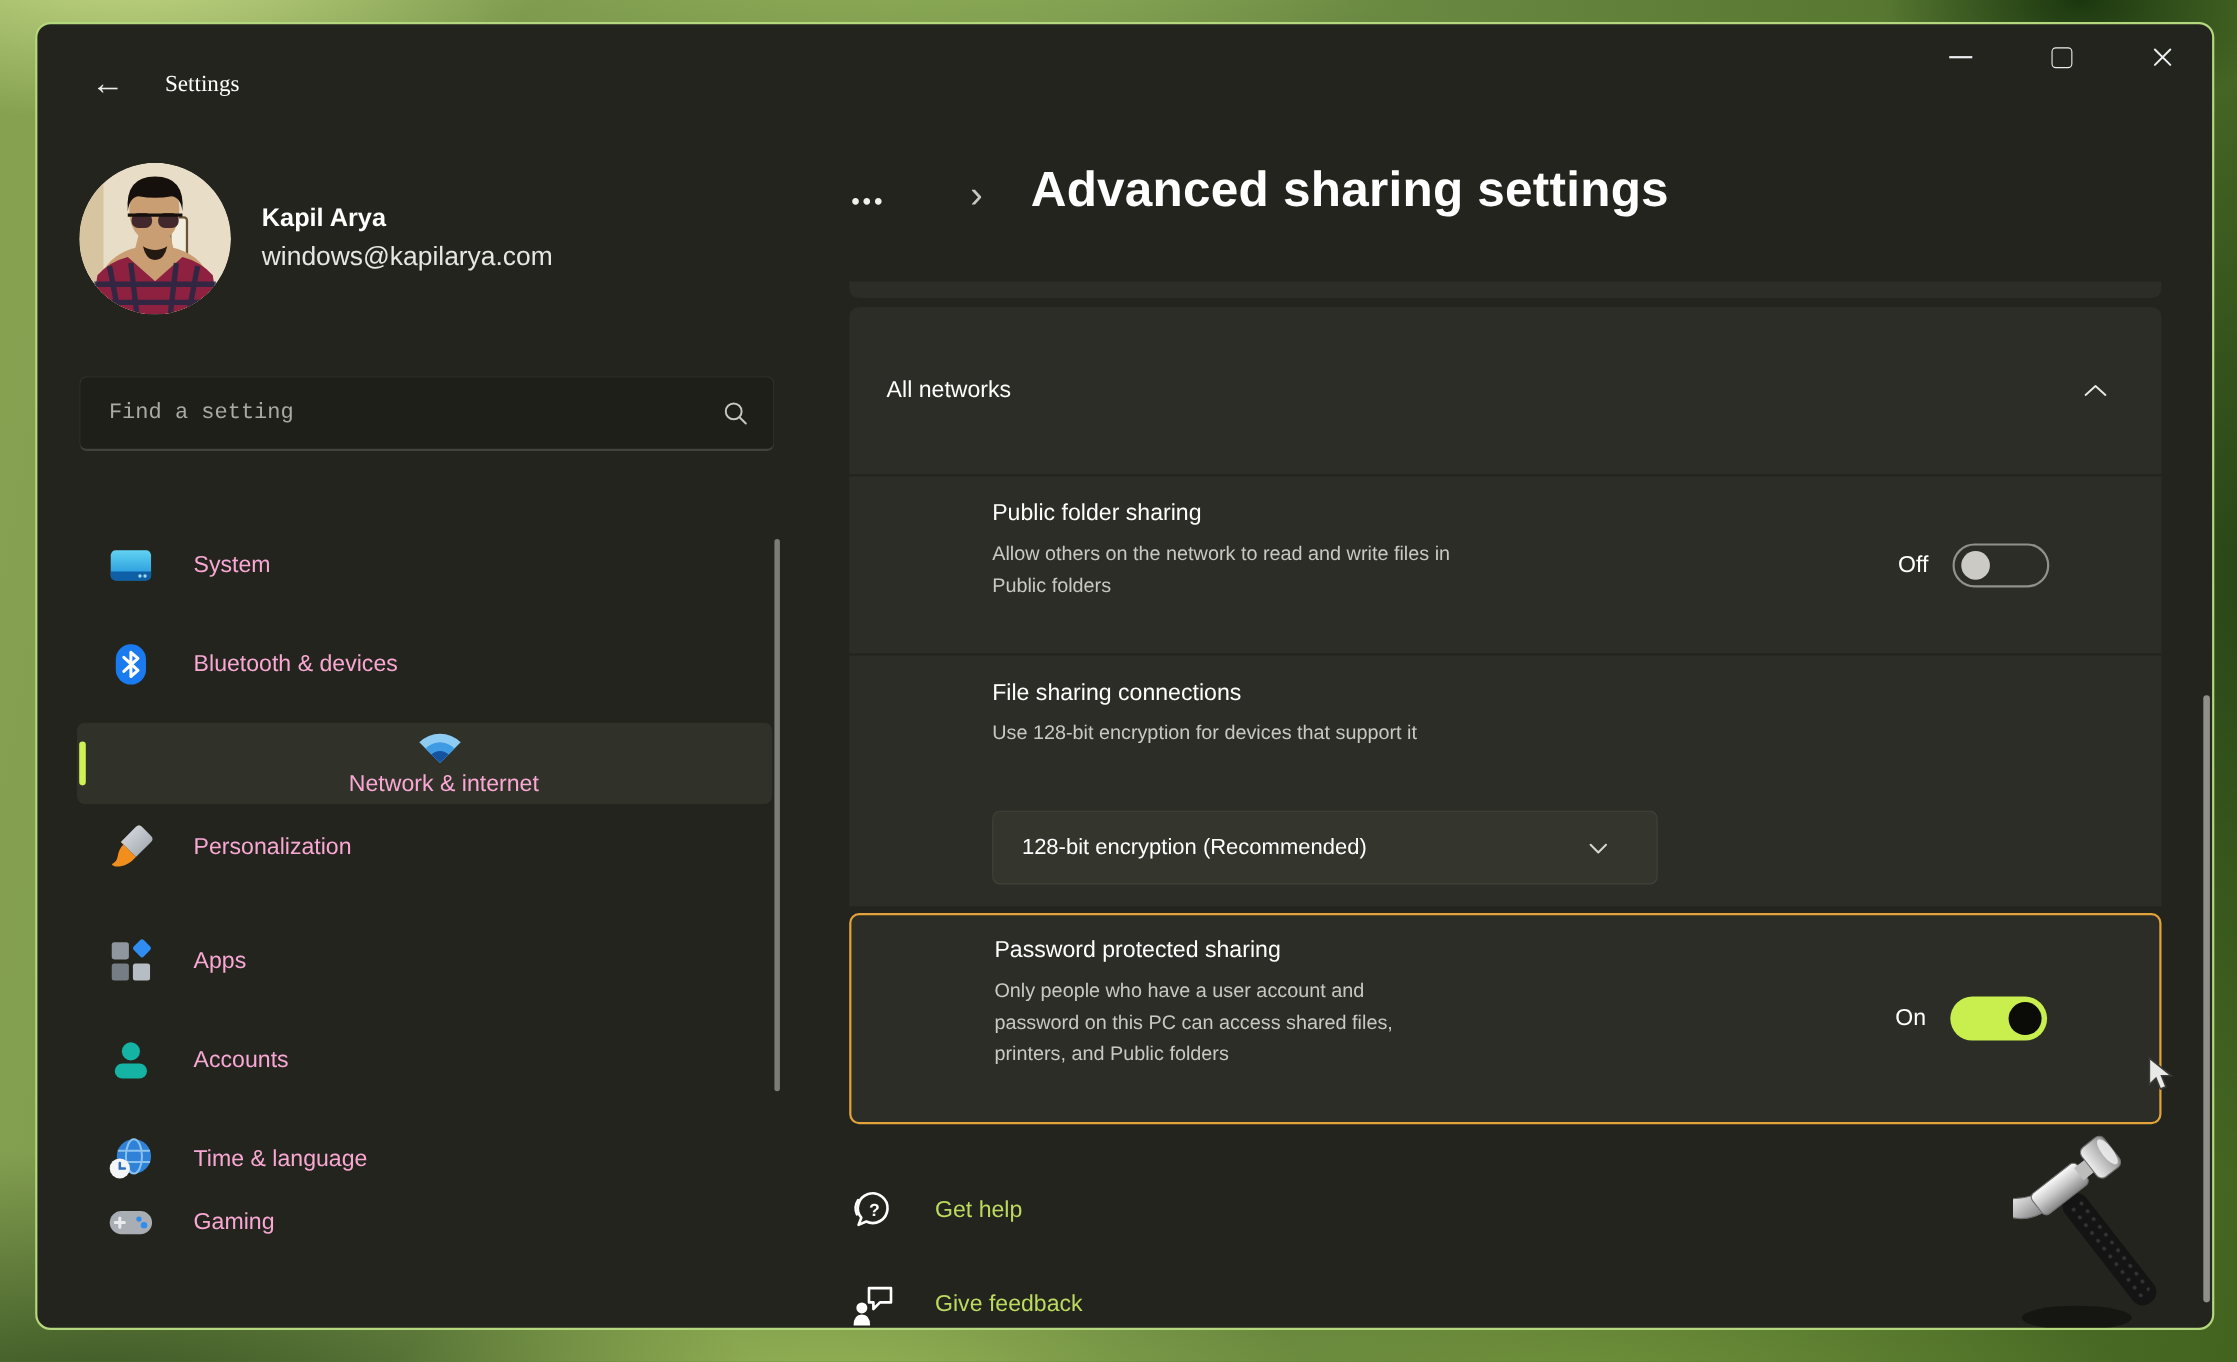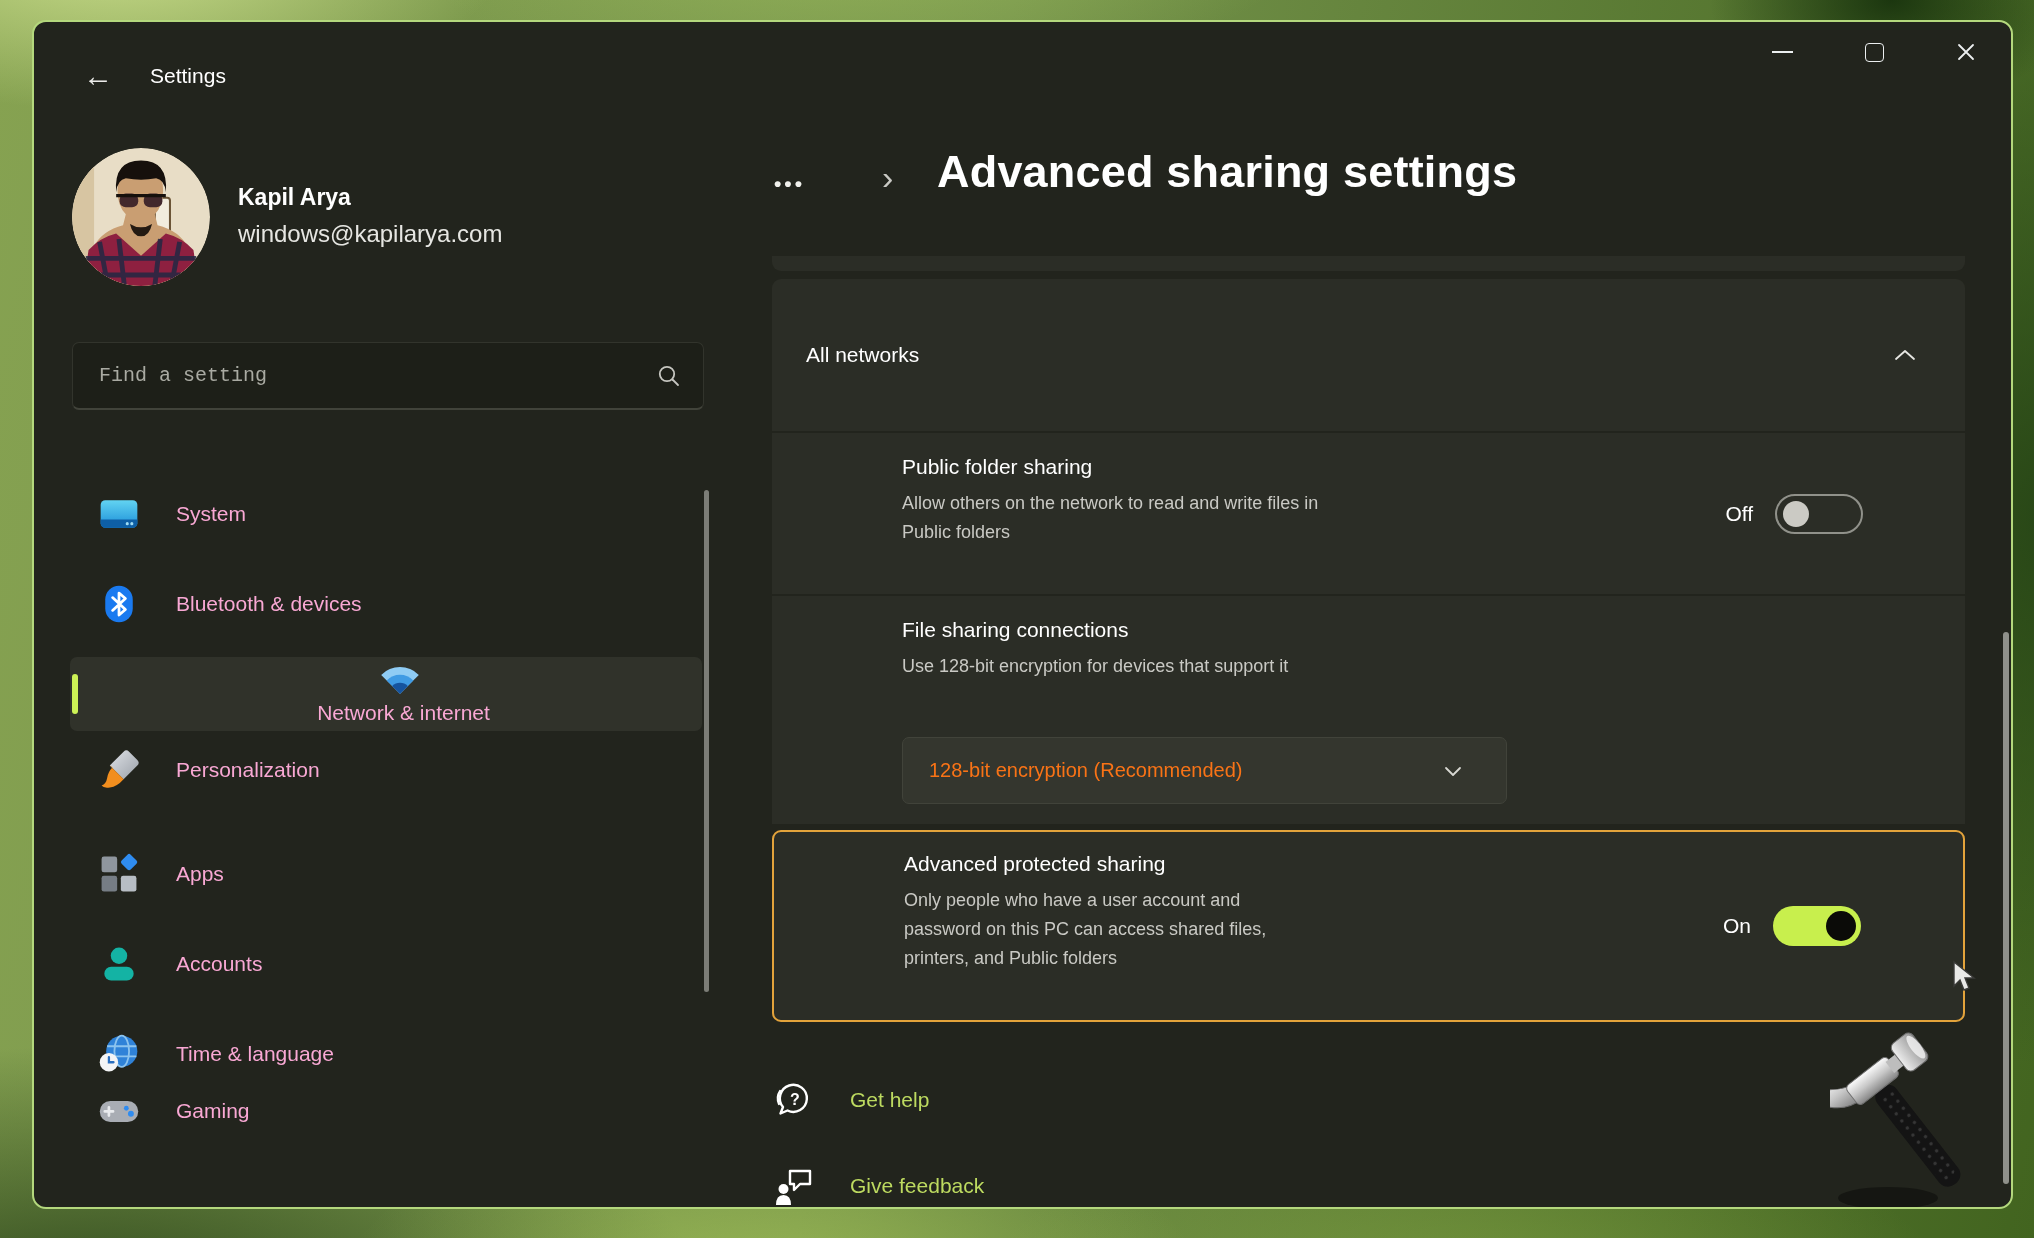--- a/index.html
+++ b/index.html
@@ -17,21 +17,21 @@
       radial-gradient(900px 380px at 4% 106%, rgba(25,50,15,.8), transparent 70%),
       linear-gradient(100deg, #86a251 0%, #74924a 45%, #42641f 100%);
   }
   .window{
     position:absolute;left:32px;top:20px;width:1981px;height:1189px;
     background:#22241d;border:2px solid #b4d87d;border-radius:14px;
     box-sizing:border-box;overflow:hidden;
   }
   
   .backbtn{position:absolute;left:40px;top:34px;width:48px;height:40px;display:flex;align-items:center;justify-content:center;color:#ececea;font-size:30px;border-radius:6px;cursor:default;}
-  .apptitle{position:absolute;left:116px;top:42px;font-size:21px;color:#fff;}
+  .apptitle{position:absolute;left:116px;top:42px;font-size:21px;color:#fff;font-family:Liberation Serif, serif;}
   .winctl{position:absolute;top:6px;width:64px;height:48px;display:flex;align-items:center;justify-content:center;}
   .ctl-min{left:1716px;} .ctl-max{left:1808px;} .ctl-close{left:1900px;}
   .minbar{width:21px;border-top:2px solid #eceff0;}
   .maxbox{width:17px;height:17px;border:1.8px solid #eceff0;border-radius:4px;}
   
   .avatar{position:absolute;left:38px;top:126px;width:138px;height:138px;border-radius:50%;overflow:hidden;}
   .profiletext{position:absolute;left:204px;top:162px;display:flex;flex-direction:column;gap:9px;}
   .pname{font-size:23px;font-weight:700;color:#fff;}
   .pemail{font-size:24px;color:#e6e6e2;}
   .searchbox{
@@ -71,21 +71,21 @@
   .tglabel{font-size:21px;color:#fff;}
   .toggle{width:88px;height:40px;border-radius:20px;position:relative;box-sizing:border-box;}
   .toggle.off{border:2px solid #90918a;background:transparent;}
   .toggle.off .knob{position:absolute;left:6px;top:5px;width:26px;height:26px;border-radius:50%;background:#cbcac4;}
   .toggle.on .knob{position:absolute;right:5px;top:5px;width:30px;height:30px;border-radius:50%;background:#0b0b08;}
   .dropdown{
     position:absolute;left:130px;top:141px;width:605px;height:67px;box-sizing:border-box;
     background:#34362e;border:1px solid #41433a;border-radius:7px;
     display:flex;align-items:center;
   }
-  .dd-text{margin-left:26px;font-size:20px;color:#f97316;}
+  .dd-text{margin-left:26px;font-size:20px;color:#ffffff;}
   .dd-chevron{position:absolute;right:44px;top:50%;transform:translateY(-50%);display:flex;}
   .footlink{position:absolute;left:740px;height:44px;display:flex;align-items:center;gap:36px;}
   .fl-help{top:1056px;} .fl-feedback{top:1142px;}
   .flicon{width:40px;display:flex;justify-content:center;}
   .fltext{font-size:21px;color:#bdda60;}
   .main-scroll{position:absolute;left:1969px;top:610px;width:6px;height:552px;border-radius:3px;background:#8f908a;}
   .hammer{position:absolute;left:1796px;top:1008px;}
   .cursor{position:absolute;left:1916px;top:938px;}
 </style>
 </head>
@@ -292,21 +292,21 @@
       <span class="dd-text">128-bit encryption (Recommended)</span>
       <span class="dd-chevron">
         <svg width="18" height="12" viewBox="0 0 18 12" fill="none">
             <path d="M2 3 L9 10 L16 3" stroke="#d8d8d3" stroke-width="1.8" stroke-linecap="round" stroke-linejoin="round"></path>
           </svg>
       </span>
     </div>
   </div>
 
   <div class="row row-pwd">
-    <div class="rtitle">Advanced protected sharing</div>
+    <div class="rtitle">Password protected sharing</div>
     <div class="rdesc" style="max-width:395px">Only people who have a user account and password on this PC can access shared files, printers, and Public folders</div>
     <div class="ctrl">
       <span class="tglabel">On</span>
       <span class="toggle on" style="background:#c8ef4d">
           <span class="knob"></span>
         </span>
     </div>
   </div>
 
   <div class="footlink fl-help">

